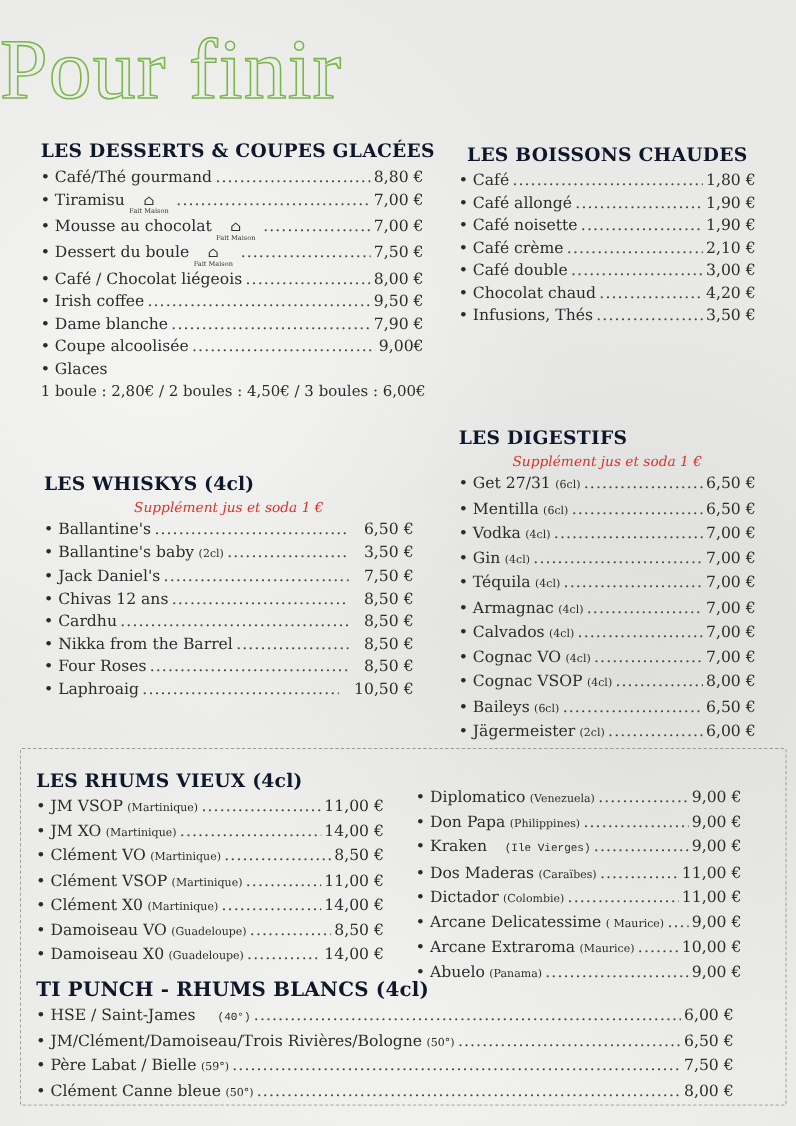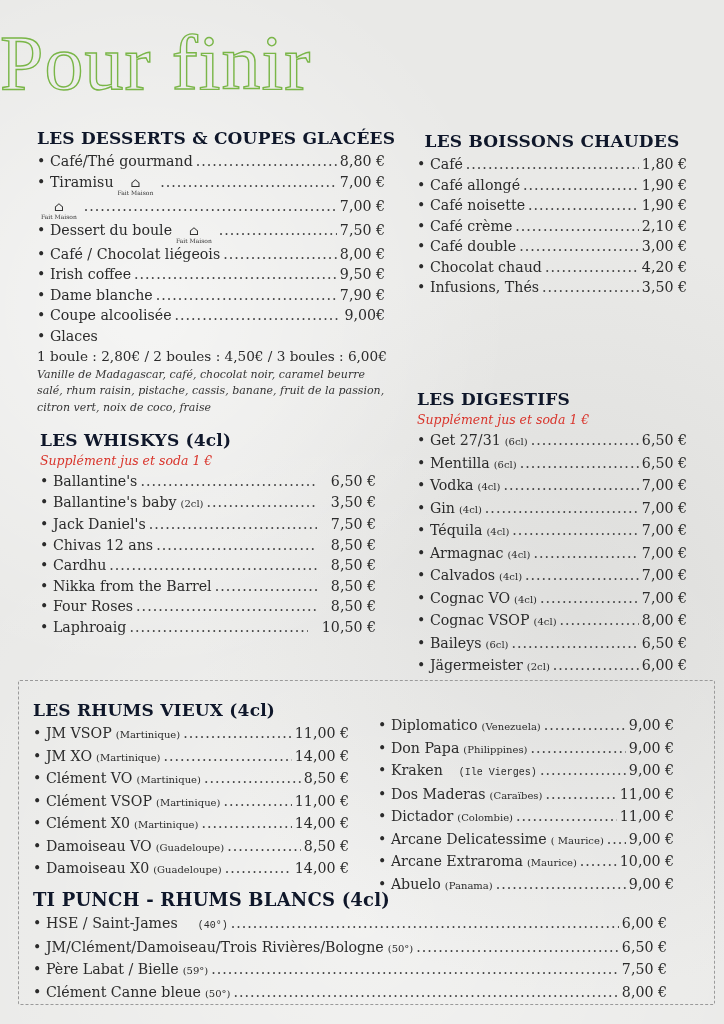--- a/index.html
+++ b/index.html
@@ -17,21 +17,21 @@
   .title {
     position: absolute; left: 0; top: 18px; width: 724px; text-align: left;
     font-family: "Liberation Serif", serif; font-size: 78px; font-weight: 400;
     color: transparent; -webkit-text-stroke: 1.4px #7ab648; letter-spacing: 1px;
   }
   .sec { position: absolute; }
   .h {
     font-family: "DejaVu Serif", serif; font-weight: bold; color: #0f172a;
     font-size: 17px; letter-spacing: 0.2px; margin-bottom: 3px; white-space: nowrap;
   }
-  .supp { color: #d9342b; font-style: italic; font-size: 12.5px; margin-bottom: 3px; white-space: nowrap; }
+  .supp { color: #d9342b; font-style: italic; font-size: 12.5px; margin-bottom: 3px; white-space: nowrap; text-align: center; }
   .row { display: flex; align-items: baseline; font-size: 14.2px; line-height: 20.5px; white-space: nowrap; }
   .row .name { flex: 0 0 auto; }
   .row .small { font-size: 10px; }
   .row .dots { flex: 1 1 auto; overflow: hidden; margin: 0 3px; letter-spacing: 1px; color: #444; }
   .row .dots::before { content: "........................................................................................................................................................................................"; }
   .row .price { flex: 0 0 auto; }
   .plain { font-size: 14.2px; line-height: 20.5px; white-space: nowrap; }
   .note { font-style: italic; font-size: 11px; line-height: 16.5px; color: #333; }
   .badge { display: inline-block; font-size: 6px; line-height: 7px; text-align: center; vertical-align: middle; margin: 0 4px; color: #333; }
   .badge .hat { display: block; font-size: 13px; line-height: 13px; }
@@ -54,20 +54,21 @@
         <span class="dots"></span>
         <span class="price">8,80 €</span>
       </div>
       <div class="row">
         <span class="name">• Tiramisu</span>
         <span class="badge"><span class="hat">⌂</span><span>Fait Maison</span></span>
         <span class="dots"></span>
         <span class="price">7,00 €</span>
       </div>
       <div class="row">
+        <span class="name">• Mousse au chocolat</span>
         <span class="badge"><span class="hat">⌂</span><span>Fait Maison</span></span>
         <span class="dots"></span>
         <span class="price">7,00 €</span>
       </div>
       <div class="row">
         <span class="name">• Dessert du boule</span>
         <span class="badge"><span class="hat">⌂</span><span>Fait Maison</span></span>
         <span class="dots"></span>
         <span class="price">7,50 €</span>
       </div>
@@ -87,21 +88,20 @@
         <span class="price">7,90 €</span>
       </div>
       <div class="row">
         <span class="name">• Coupe alcoolisée</span>
         <span class="dots"></span>
         <span class="price">9,00€</span>
       </div>
     </div>
   <div class="plain">• Glaces</div>
   <div class="plain" style="font-size:13.6px;">1 boule : 2,80€ / 2 boules : 4,50€ / 3 boules : 6,00€</div>
-  <div class="note">Vanille de Madagascar, café, chocolat noir, caramel beurre salé, rhum raisin, pistache, cassis, banane, fruit de la passion, citron vert, noix de coco, fraise</div>
 </div>
 
 <div class="sec" style="left:417px; top:131px; width:270px;text-align:center;">
   <div class="h">LES BOISSONS CHAUDES</div>
   <div class="list">
       <div class="row">
         <span class="name">• Café</span>
         <span class="dots"></span>
         <span class="price">1,80 €</span>
       </div>

